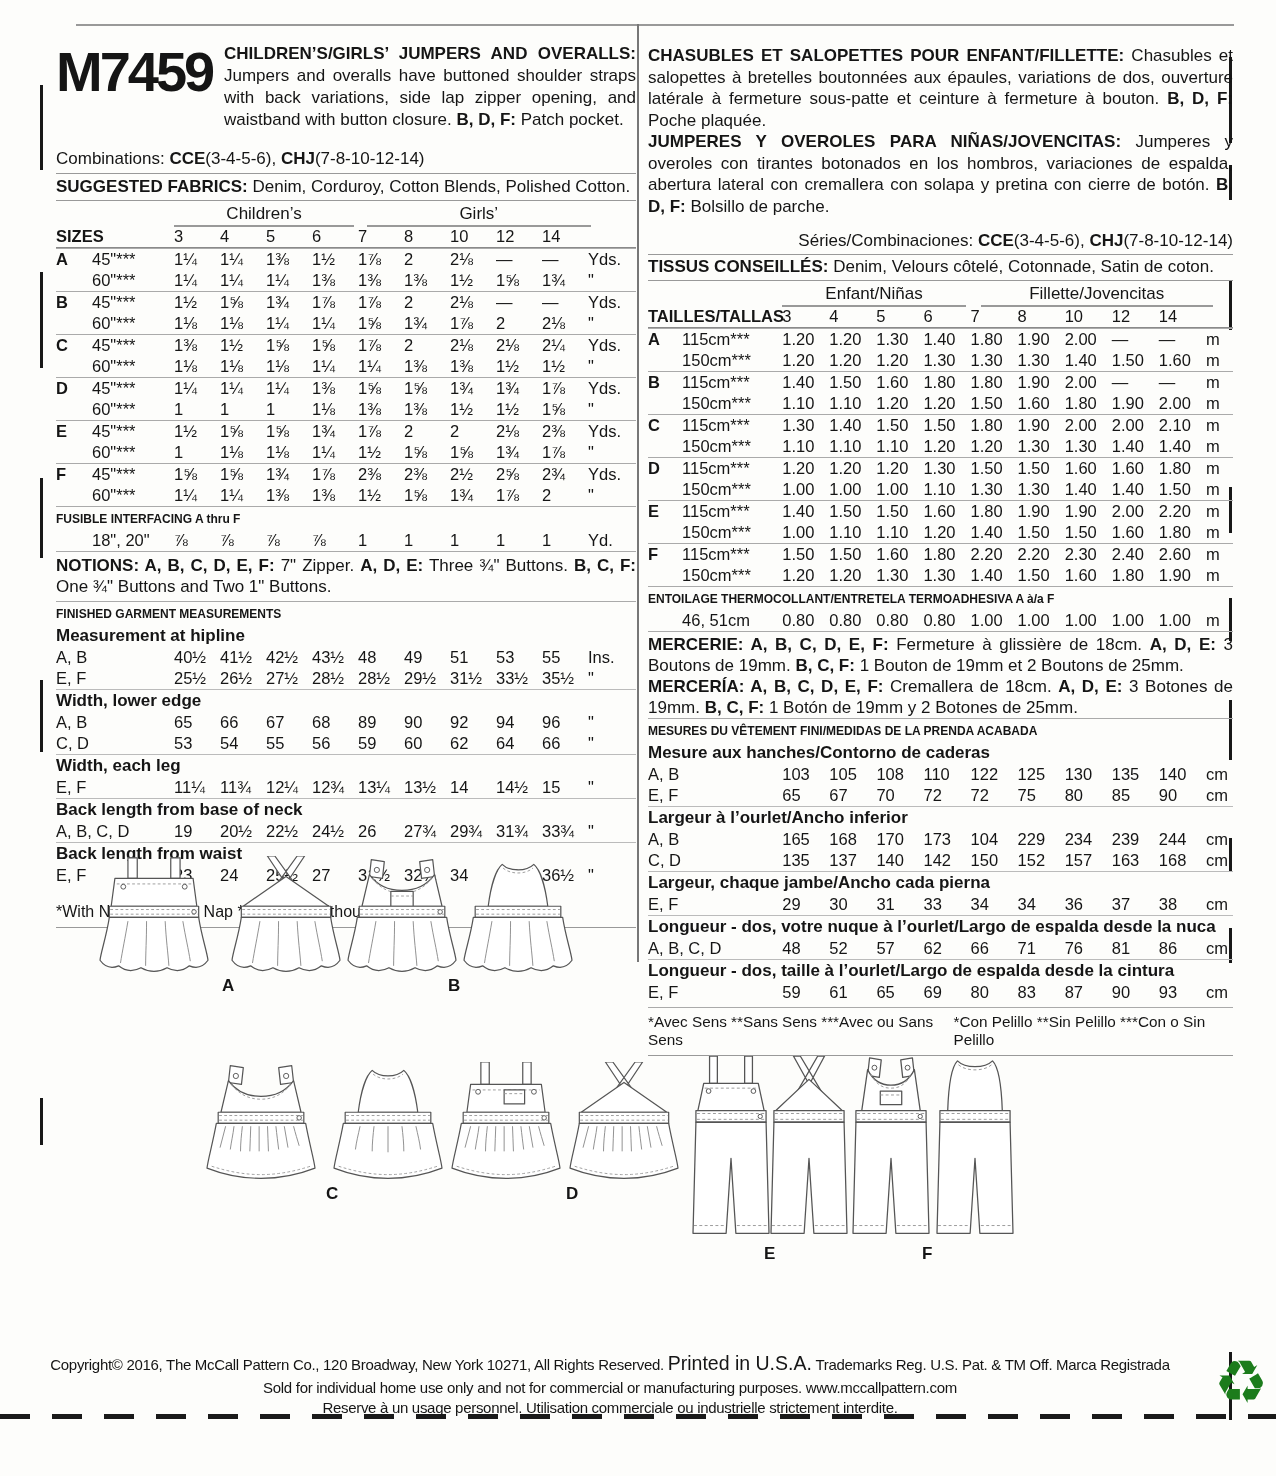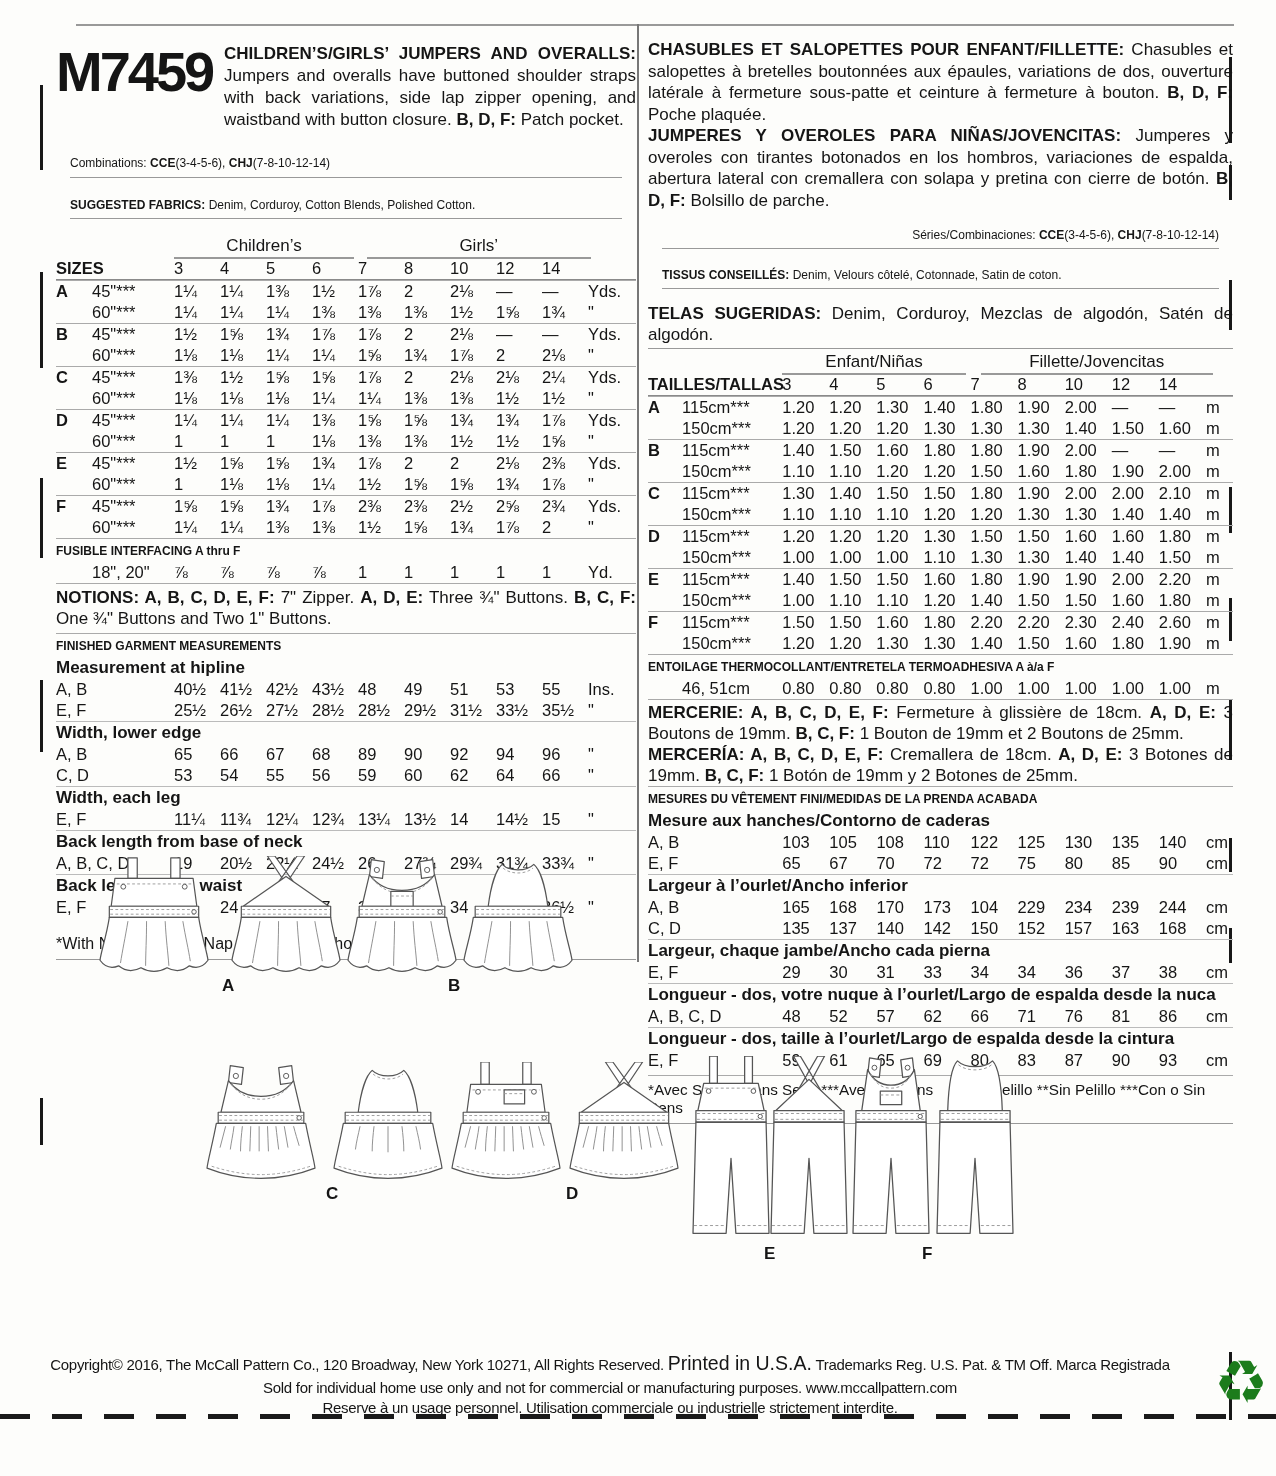--- a/index.html
+++ b/index.html
@@ -10,21 +10,21 @@
   .top-rule{position:absolute;left:76px;top:24px;width:1158px;height:2px;background:#999;}
   .divider{position:absolute;left:637px;top:24px;width:2px;height:938px;background:#777;}
   .tick{position:absolute;width:3px;background:#181818;}
   
   .col{position:absolute;top:39px;}
   .col-left{left:56px;width:580px;}
   .col-right{left:648px;width:585px;}
   .head-row{display:flex;margin-bottom:10px;}
   .pattern-number{width:168px;font-size:56px;font-weight:700;letter-spacing:-3px;line-height:58px;padding-top:4px;}
   .head-desc{flex:1;margin:4px 0 0;font-size:17px;line-height:22px;text-align:justify;}
-  .line{margin:14px;font-size:12px;line-height:20px;}
+  .line{margin:0;font-size:17px;line-height:20px;}
   .combos{padding:8px 0 4px;border-bottom:1.5px solid #999;}
   .fabrics{padding:3px 0 3px;border-bottom:1.5px solid #999;}
   .group-header{height:22px;padding-top:3px;font-size:17px;white-space:nowrap;}
   .gh{display:inline-block;text-align:center;border-bottom:2px solid #999;padding-bottom:1px;}
   .gh-left .g1{margin-left:118px;width:180px;}
   .gh-left .g2{margin-left:8px;width:224px;}
   .gh-right .g1{margin-left:134px;width:184px;}
   .gh-right .g2{margin-left:10px;width:232px;}
   table.ytab{border-collapse:collapse;table-layout:fixed;width:580px;font-size:16.5px;}
   table.ytab.rt{width:585px;}
@@ -442,29 +442,28 @@
             </tr>
           </tbody>
         </table>
       </div>
 
     <p class="nap">*With Nap **Without Nap ***With or Without Nap</p>
   </div>
 
   <div class="col col-right">
 
-    <p class="par" style="margin-top:0"><span class="b">CHASUBLES ET SALOPETTES POUR ENFANT/FILLETTE:</span><span> Chasubles et salopettes à bretelles boutonnées aux épaules, variations de dos, ouverture latérale à fermeture sous-patte et ceinture à fermeture à bouton. </span><span class="b">B, D, F:</span><span> Poche plaquée.</span></p>
+    <p class="par" style="margin-top:6px"><span class="b">CHASUBLES ET SALOPETTES POUR ENFANT/FILLETTE:</span><span> Chasubles et salopettes à bretelles boutonnées aux épaules, variations de dos, ouverture latérale à fermeture sous-patte et ceinture à fermeture à bouton. </span><span class="b">B, D, F:</span><span> Poche plaquée.</span></p>
 
     <p class="par"><span class="b">JUMPERES Y OVEROLES PARA NIÑAS/JOVENCITAS:</span><span> Jumperes y overoles con tirantes botonados en los hombros, variaciones de espalda, abertura lateral con cremallera con solapa y pretina con cierre de botón. </span><span class="b">B, D, F:</span><span> Bolsillo de parche.</span></p>
 
     <p class="line series"><span>Séries/Combinaciones: </span><span class="b">CCE</span><span>(3-4-5-6), </span><span class="b">CHJ</span><span>(7-8-10-12-14)</span></p>
 
     <p class="line tissus"><span class="b">TISSUS CONSEILLÉS:</span><span> Denim, Velours côtelé, Cotonnade, Satin de coton.</span></p>
 
-    <p class="par tight telas"><span class="b">TELAS SUGERIDAS:</span><span> Denim, Corduroy, Mezclas de algodón, Satén de algodón.</span></p>
 
     <div class="group-header gh-right">
       <span class="gh g1">Enfant/Niñas</span>
       <span class="gh g2">Fillette/Jovencitas</span>
     </div>
 
     <table class="ytab rt sizesline">
         <tbody>
           <tr>
             <td class="vl">TAILLES/TALLAS</td>

